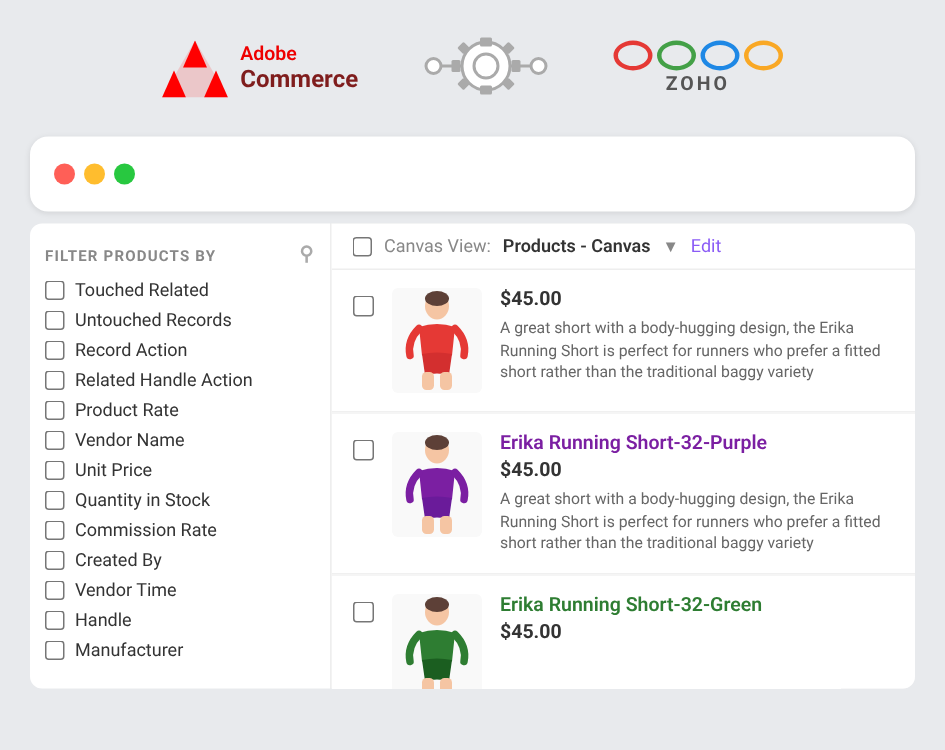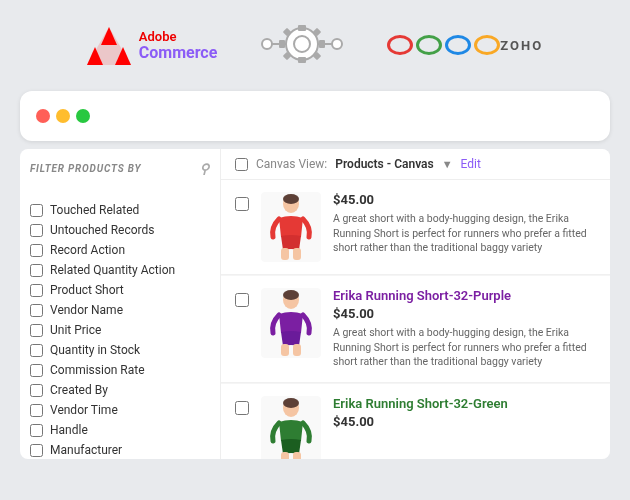--- a/index.html
+++ b/index.html
@@ -36,26 +36,26 @@
 
     .adobe-text .adobe {
       font-size: 13px;
       font-weight: 600;
       color: #e00;
     }
 
     .adobe-text .commerce {
       font-size: 16px;
       font-weight: 700;
-      color: #8b5cf6;
+      color: #7f1d1d;
     }
 
     .zoho-logo {
       display: flex;
-      flex-direction: row;
+      flex-direction: column;
       align-items: center;
     }
 
     .zoho-rings {
       display: flex;
       gap: 3px;
       margin-bottom: 2px;
     }
 
     .ring {
@@ -122,25 +122,24 @@
       padding: 12px 10px;
       overflow: hidden;
     }
 
     .filter-title {
       font-size: 10px;
       font-weight: 700;
       color: #888;
       letter-spacing: 0.8px;
       text-transform: uppercase;
-      margin-bottom: 24px;
-      display: flex;
-      align-items: center;
+      margin-bottom: 6px;
+      display: flex;
+      align-items: flex-end;
       justify-content: space-between;
-      font-style: italic;
     }
 
     .filter-search-icon {
       color: #aaa;
       font-size: 13px;
     }
 
     .filter-item {
       display: flex;
       align-items: center;
@@ -351,25 +350,25 @@
         <div class="filter-item">
           <input type="checkbox" id="filter-cb-1" style="">
           <label for="filter-cb-1">Untouched Records</label>
         </div>
         <div class="filter-item">
           <input type="checkbox" id="filter-cb-2" style="">
           <label for="filter-cb-2">Record Action</label>
         </div>
         <div class="filter-item">
           <input type="checkbox" id="filter-cb-3" style="">
-          <label for="filter-cb-3">Related Quantity Action</label>
+          <label for="filter-cb-3">Related Handle Action</label>
         </div>
         <div class="filter-item">
           <input type="checkbox" id="filter-cb-4" style="">
-          <label for="filter-cb-4">Product Short</label>
+          <label for="filter-cb-4">Product Rate</label>
         </div>
         <div class="filter-item">
           <input type="checkbox" id="filter-cb-5" style="">
           <label for="filter-cb-5">Vendor Name</label>
         </div>
         <div class="filter-item">
           <input type="checkbox" id="filter-cb-6" style="">
           <label for="filter-cb-6">Unit Price</label>
         </div>
         <div class="filter-item">

